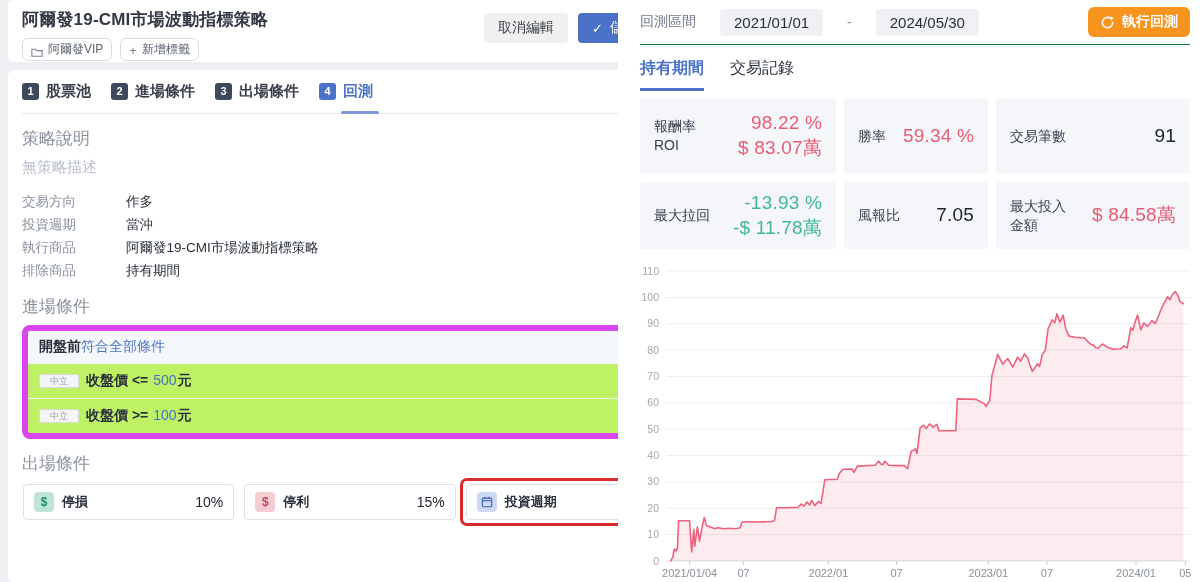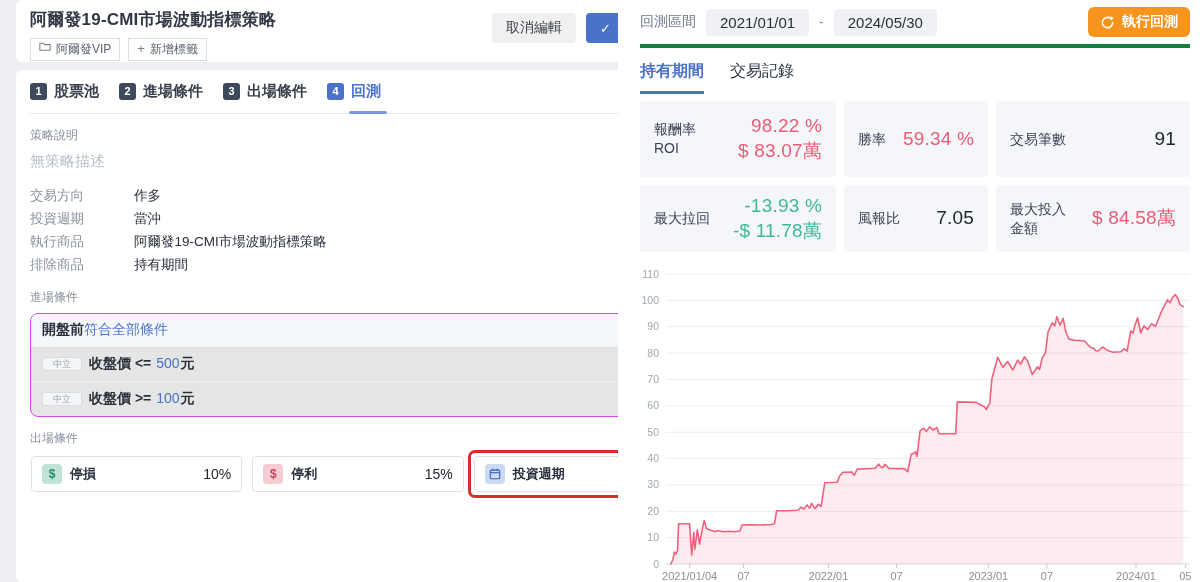--- a/index.html
+++ b/index.html
@@ -1,68 +1,68 @@
 <!DOCTYPE html>
 <html style="--accent: #4a72c9; --red: #e85c74; --green: #3fb899; --orange: #f7941e; --annotation: #d92b2b;"><head>
 <meta charset="utf-8">
 <style>
   html,body{margin:0;padding:0;}
   body{font-family:"Liberation Sans","DejaVu Sans",sans-serif;}
   .app{position:relative;width:1200px;height:582px;background:#edeff2;overflow:hidden;}
 
   
-  .left-col{position:absolute;left:16px;top:0;width:684px;height:582px;display:flex;flex-direction:column;gap:8px;}
+  .left-col{position:absolute;left:8px;top:0;width:684px;height:582px;display:flex;flex-direction:column;gap:8px;}
   .card{background:#fff;border-radius:6px;}
   .head-card{height:62px;box-sizing:border-box;padding:8px 12px 6px 14px;display:flex;justify-content:space-between;}
   .title{font-size:17px;font-weight:700;color:#323843;letter-spacing:.2px;}
   .tags{display:flex;gap:8px;margin-top:7px;}
-  .chip{display:inline-flex;align-items:flex-start;gap:5px;font-size:12px;color:#5c6470;border:1px solid #d9dde2;border-radius:0;padding:2px 8px;background:#fff;cursor:pointer;}
+  .chip{display:inline-flex;align-items:flex-end;gap:5px;font-size:12px;color:#5c6470;border:1px solid #d9dde2;border-radius:6px;padding:2px 8px;background:#fff;cursor:pointer;}
   .chip .plus{font-size:13px;color:#79818c;}
   .head-actions{display:flex;gap:10px;align-items:flex-start;padding-top:5px;}
   .btn{border:none;border-radius:4px;font-size:14px;height:30px;padding:0 14px;cursor:pointer;display:inline-flex;align-items:center;gap:7px;}
   .btn.gray{background:#f0f0f1;color:#3a3f47;}
   .btn.blue{background:var(--accent);color:#fff;}
   .btn.blue .check{font-size:13px;}
 
   .main-card{flex:1;padding:0 14px;box-sizing:border-box;}
   .steps{display:flex;gap:20px;height:43px;align-items:center;border-bottom:1px solid #e8eaee;}
   .step{display:flex;align-items:center;gap:7px;cursor:pointer;position:relative;height:100%;}
   .badge{width:17px;height:17px;background:#3e4a5b;border-radius:3px;color:#fff;font-size:11px;font-weight:700;line-height:17px;text-align:center;}
   .slabel{font-size:15px;font-weight:700;color:#39404c;}
   .step.active .badge{background:var(--accent);}
   .step.active .slabel{color:var(--accent);}
   .step.active::after{content:'';position:absolute;left:22px;right:-6px;bottom:-1px;height:3px;border-radius:2px;background:#7b97da;}
 
-  .sec-label{font-size:12px;color:#8a919d;margin-top:13px;}
+  .sec-label{font-size:17px;color:#8a919d;margin-top:13px;}
   .desc-placeholder{font-size:15px;color:#b9c0ca;margin-top:8px;}
   .details{margin-top:13px;}
   .drow{display:flex;font-size:13.5px;line-height:23px;}
   .dlabel{width:104px;color:#8a919d;flex:none;}
   .dvalue{color:#2a303b;}
 
-  .entry-box{margin-top:7px;border:1px solid #d946ef;border-radius:8px;background:#e5e5e5;overflow:hidden;}
+  .entry-box{margin-top:7px;border:6px solid #d946ef;border-radius:8px;background:#bef264;overflow:hidden;}
   .entry-head{padding:7px 11px;background:#f5f8fb;font-size:14px;}
   .entry-head .strong{color:#2a303b;font-weight:700;}
   .entry-head a{color:var(--accent);text-decoration:none;cursor:pointer;}
   .cond-row{padding:8px 11px;border-top:1px solid #eef1f5;display:flex;align-items:center;gap:7px;font-size:14px;color:#2a303b;cursor:pointer;}
   .cond-badge{font-size:9px;color:#959da9;border:1px solid #d8dce2;background:#f3f5f7;border-radius:2px;padding:1px 10px;line-height:1.2;flex:none;}
   .cond-text b{font-weight:700;}
   .cond-num{color:var(--accent);margin:0 1px 0 5px;}
 
   .exit-row{display:flex;gap:10px;margin-top:9px;padding:0 1px;}
   .exit-slot{flex:1;}
   .exit-slot.ann{outline:3px solid var(--annotation);outline-offset:3px;border-radius:1px;}
   .xcard{border:1px solid #dde1e7;border-radius:4px;height:36px;display:flex;align-items:center;gap:8px;padding:0 10px;background:#fff;box-sizing:border-box;cursor:pointer;}
   .xicon{width:20px;height:20px;border-radius:4px;display:grid;place-items:center;font-size:12px;font-weight:700;flex:none;}
   .xlabel{font-size:13px;font-weight:700;color:#2a303b;}
   .xvalue{margin-left:auto;font-size:14px;color:#20252e;}
 
   
   .right-col{position:absolute;left:618px;right:0;top:0;bottom:0;background:#fff;padding:0 10px 0 22px;box-sizing:border-box;}
-  .rheader{height:44px;display:flex;align-items:center;gap:10px;border-bottom:4px solid #15803d;}
+  .rheader{height:44px;display:flex;align-items:center;gap:24px;border-bottom:1px solid #15803d;}
   .rlabel{font-size:14px;color:#707886;}
   .datechip{background:#f0f1f4;border-radius:4px;padding:5px 14px;font-size:15px;color:#2a3038;cursor:pointer;}
   .dash{color:#8a919d;font-size:14px;}
   .run-btn{margin-left:auto;background:var(--orange);color:#fff;border:none;border-radius:6px;height:30px;padding:0 12px;display:inline-flex;align-items:center;gap:7px;font-size:14px;font-weight:700;cursor:pointer;}
   .rtabs{display:flex;gap:26px;margin-top:13px;}
   .rtab{font-size:16px;color:#2b3240;font-weight:500;padding-bottom:9px;cursor:pointer;}
   .rtab.active{color:var(--accent);font-weight:700;border-bottom:3px solid var(--accent);}
 
   .stats{display:grid;grid-template-columns:196px 144px 194px;grid-template-rows:76px 67px;gap:8px;margin-top:7px;}
   .scard{background:#f5f6fa;border-radius:3px;display:flex;align-items:center;justify-content:space-between;padding:0 14px;}

